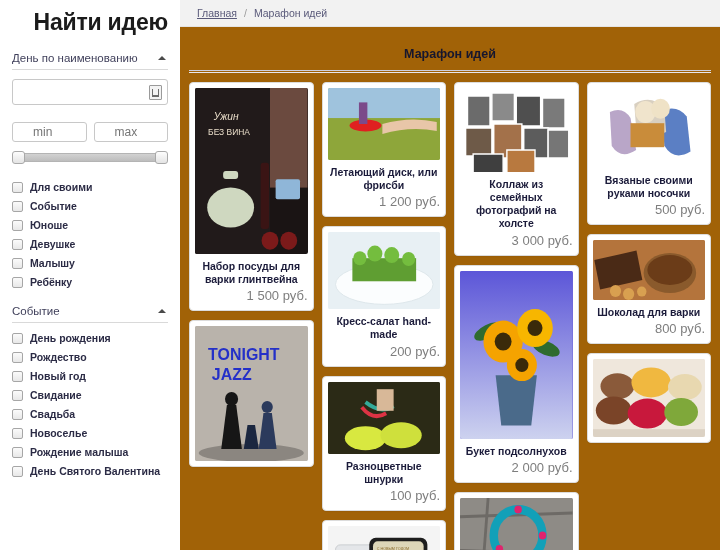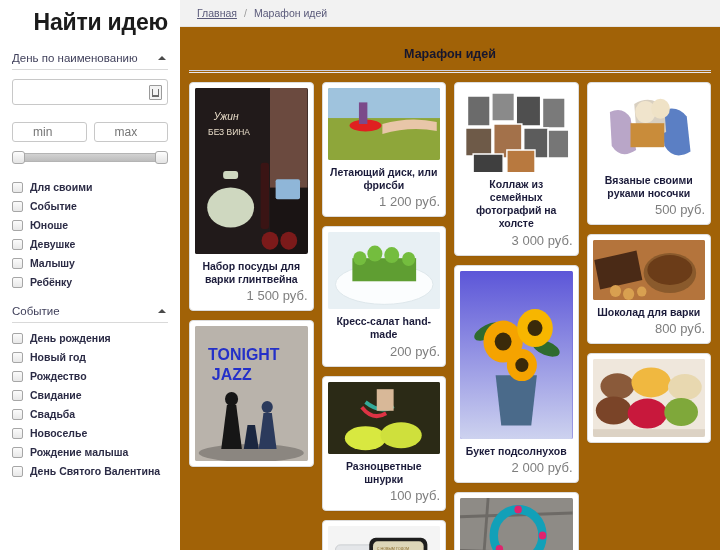--- a/index.html
+++ b/index.html
@@ -203,25 +203,25 @@
         <span class="group-title">Событие</span>
         <span class="caret"></span>
       </div>
       <ul class="check-list">
           <li class="check-item">
             <span class="cbox"></span>
             <span class="check-label">День рождения</span>
           </li>
           <li class="check-item">
             <span class="cbox"></span>
+            <span class="check-label">Рождество</span>
+          </li>
+          <li class="check-item">
+            <span class="cbox"></span>
             <span class="check-label">Новый год</span>
-          </li>
-          <li class="check-item">
-            <span class="cbox"></span>
-            <span class="check-label">Рождество</span>
           </li>
           <li class="check-item">
             <span class="cbox"></span>
             <span class="check-label">Свидание</span>
           </li>
           <li class="check-item">
             <span class="cbox"></span>
             <span class="check-label">Свадьба</span>
           </li>
           <li class="check-item">

